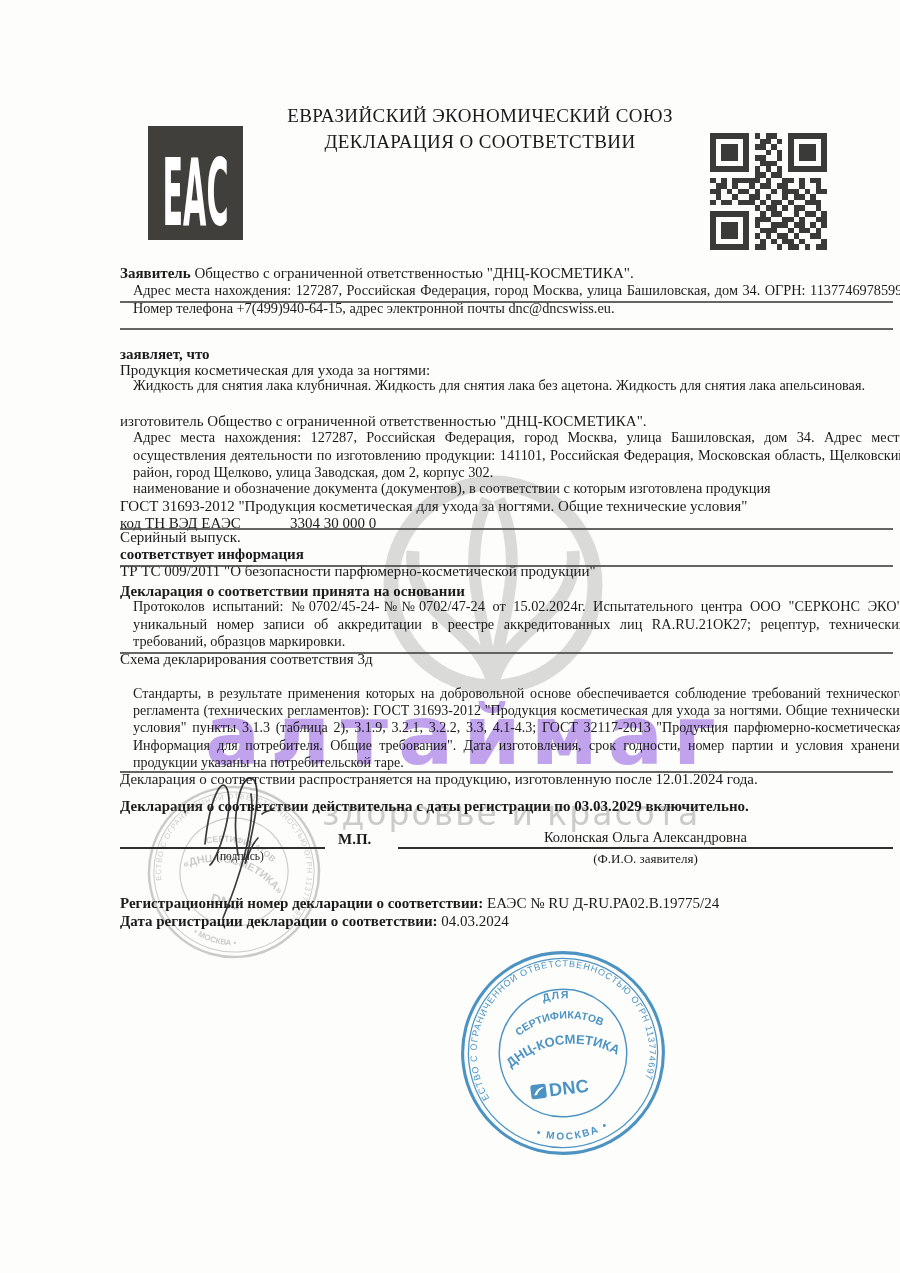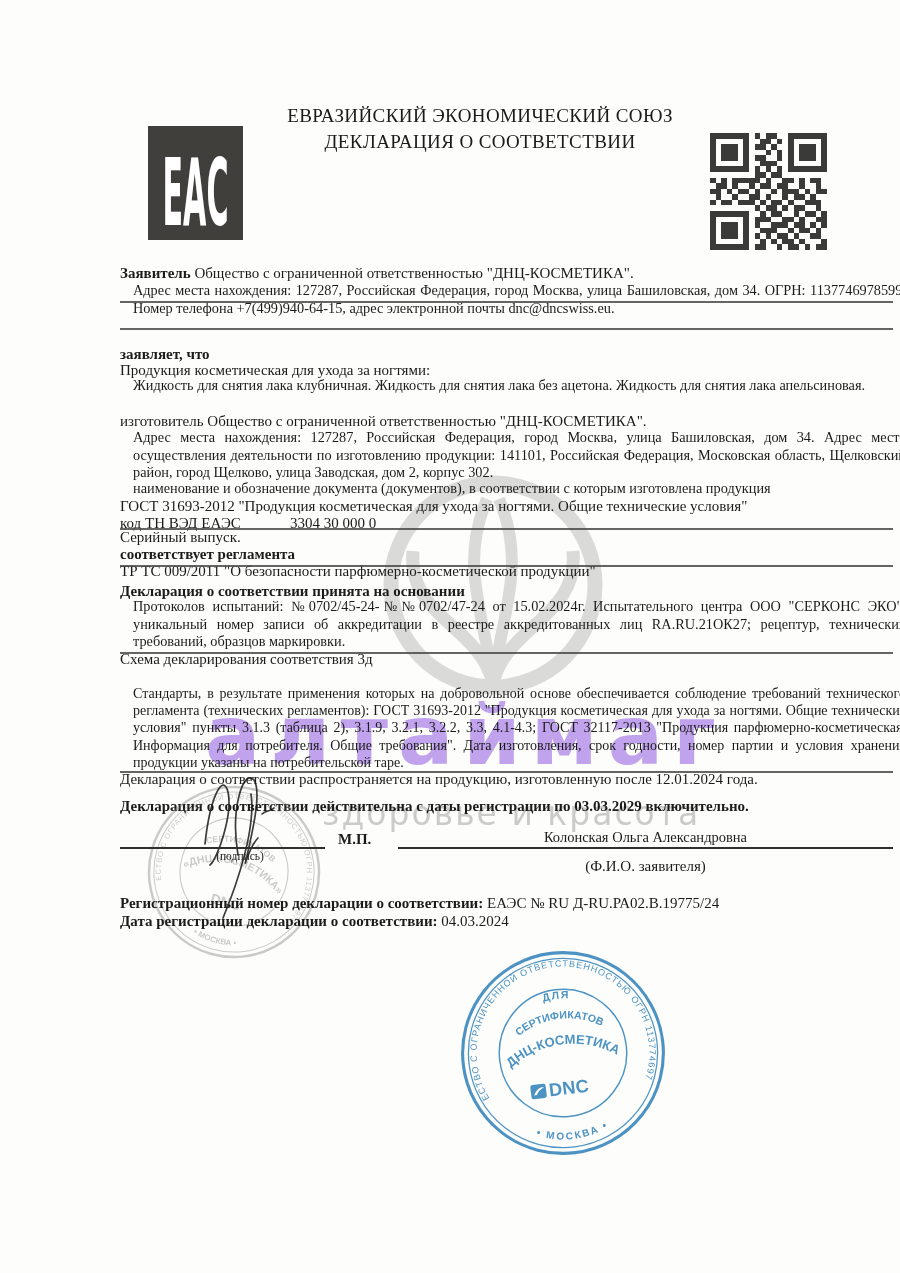--- a/index.html
+++ b/index.html
@@ -24,21 +24,21 @@
   #wm-big{left:205px;top:688px;font-family:"DejaVu Sans",sans-serif;font-weight:bold;
     font-size:82px;letter-spacing:10px;color:#6d28d9;opacity:.42;}
   #wm-small{left:322px;top:794px;font-family:"DejaVu Sans",sans-serif;
     font-size:33px;letter-spacing:2px;color:#a3a3a3;opacity:.55;}
   
   .sig-line{position:absolute;top:847px;height:1.6px;background:#2f2f2f;}
   #sig-caption{position:absolute;left:170px;top:850px;width:140px;text-align:center;font-size:11.5px;}
   #mp{position:absolute;left:338px;top:831px;font-size:15px;font-weight:bold;}
   #fio-wrap{position:absolute;left:398px;top:829px;width:495px;text-align:center;}
   #fio-name{font-size:14.5px;}
-  #fio-caption{font-size:15px;margin-top:12px;}
+  #fio-caption{font-size:13px;margin-top:5px;}
   .reg-line{position:absolute;left:120px;width:773px;font-size:15px;line-height:18px;}
   .stamp-text{font-family:"Liberation Sans",sans-serif;}
 </style>
 </head>
 <body>
 
 <div id="page">
 
   <svg class="wm" style="left:373px;top:465px;opacity:.55" width="240" height="240" viewBox="-120 -120 240 240" fill="none" stroke="#bfbfbf">
     <circle r="102" stroke-width="15"></circle>
@@ -318,21 +318,21 @@
   <p class="body-line small-par just" style="top:415px">Адрес места нахождения: 127287, Российская Федерация, город Москва, улица Башиловская, дом 34. Адрес места осуществления деятельности по изготовлению продукции: 141101, Российская Федерация, Московская область, Щелковский район, город Щелково, улица Заводская, дом 2, корпус 302.</p>
 
   <p class="body-line small-par" style="top:466px">наименование и обозначение документа (документов), в соответствии с которым изготовлена продукция</p>
   <p class="body-line" style="top:483px">ГОСТ 31693-2012 "Продукция косметическая для ухода за ногтями. Общие технические условия"</p>
 
   <p class="body-line" style="top:500px"><span>код ТН ВЭД ЕАЭС</span><span style="position:absolute;left:170px">3304 30 000 0</span></p>
 
   <p class="body-line" style="top:514px">Серийный выпуск.</p>
   <div class="rule" style="top:528px"></div>
 
-  <p class="body-line bold" style="top:531px">соответствует регламента</p>
+  <p class="body-line bold" style="top:531px">соответствует информация</p>
   <p class="body-line" style="top:548px">ТР ТС 009/2011 "О безопасности парфюмерно-косметической продукции"</p>
   <div class="rule" style="top:565px"></div>
 
   <p class="body-line bold" style="top:568px">Декларация о соответствии принята на основании</p>
   <p class="body-line small-par just" style="top:584px">Протоколов испытаний: №0702/45-24-№№0702/47-24 от 15.02.2024г. Испытательного центра ООО "СЕРКОНС ЭКО", уникальный номер записи об аккредитации в реестре аккредитованных лиц RA.RU.21ОК27; рецептур, технических требований, образцов маркировки.</p>
 
   <p class="body-line" style="top:636px">Схема декларирования соответствия 3д</p>
   <div class="rule" style="top:652px"></div>
 
   <p class="body-line small-par just" style="top:671px;font-size:14px;line-height:17.2px">Стандарты, в результате применения которых на добровольной основе обеспечивается соблюдение требований технического регламента (технических регламентов): ГОСТ 31693-2012 "Продукция косметическая для ухода за ногтями. Общие технические условия" пункты 3.1.3 (таблица 2), 3.1.9, 3.2.1, 3.2.2, 3.3, 4.1-4.3; ГОСТ 32117-2013 "Продукция парфюмерно-косметическая. Информация для потребителя. Общие требования". Дата изготовления, срок годности, номер партии и условия хранения продукции указаны на потребительской таре.</p>

